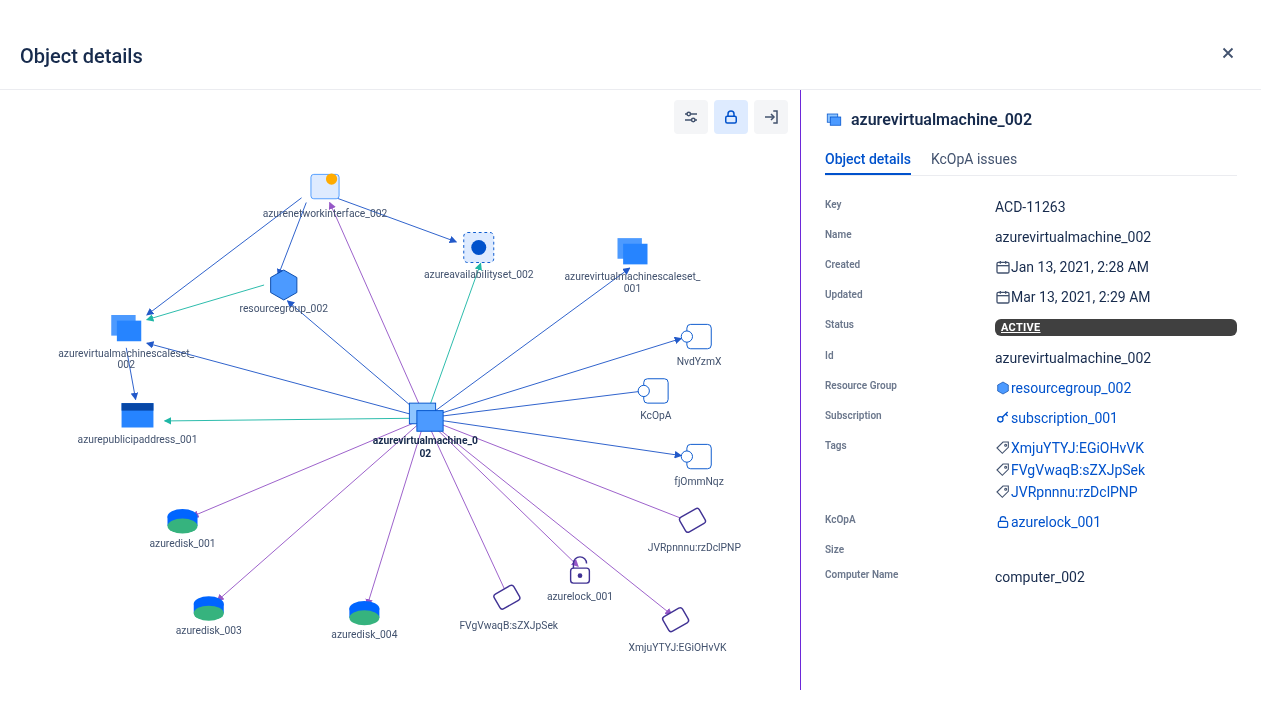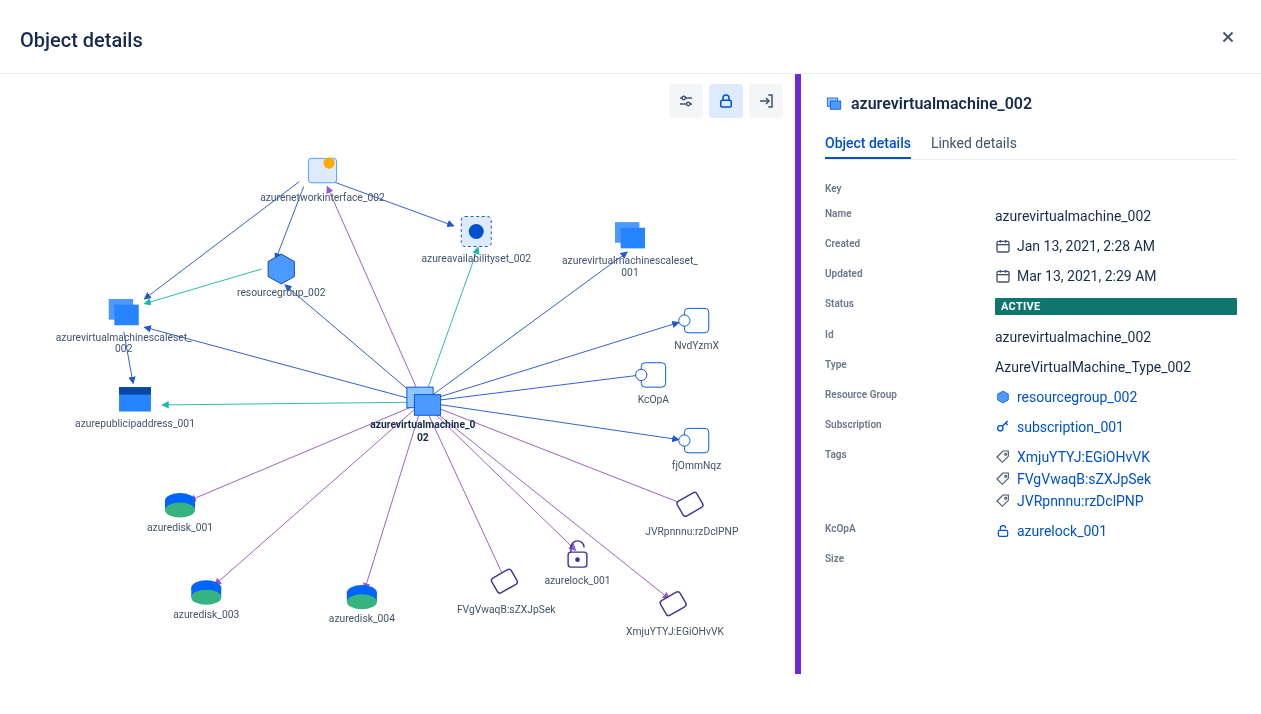--- a/index.html
+++ b/index.html
@@ -1,39 +1,39 @@
 <!DOCTYPE html>
 <html><head>
 <meta charset="utf-8">
 <style>
 * { box-sizing: border-box; margin: 0; padding: 0; }
 body { font-family: -apple-system, BlinkMacSystemFont, "Segoe UI", Roboto, sans-serif; background: #fff; color: #172b4d; font-size: 14px; }
-.modal { width: 1261px; height: 674px; display: flex; flex-direction: column; }
+.modal { width: 1261px; height: 674px; display: flex; flex-direction: column; margin-top: 16px; }
 .header { display: flex; align-items: center; justify-content: space-between; padding: 24px 20px 18px 20px; border-bottom: 1px solid #ebecf0; }
 .header h1 { font-size: 20px; font-weight: 500; color: #172b4d; }
 .close-btn { background: none; border: none; cursor: pointer; padding: 4px; font-size: 20px; color: #42526e; }
 .body { display: flex; flex: 1; overflow: hidden; }
-.graph-panel { flex: 1; position: relative; border-right: 6px solid #6d28d9; }
+.graph-panel { flex: 1; position: relative; border-right: 1px solid #6d28d9; }
 .graph-toolbar { position: absolute; top: 10px; right: 12px; display: flex; gap: 6px; z-index: 10; }
 .tb-btn { width: 34px; height: 34px; display: flex; align-items: center; justify-content: center; background: #f4f5f7; border: none; border-radius: 4px; cursor: pointer; color: #42526e; }
 .tb-btn.active { background: #deebff; color: #0052cc; }
 svg.graph { width: 100%; height: 100%; }
 .node text { font-size: 11px; fill: #42526e; text-anchor: middle; }
 .selected-label text { font-weight: 700; fill: #172b4d; }
 .details-panel { width: 460px; padding: 20px 24px; overflow-y: auto; }
 .dp-title-row { display: flex; align-items: center; gap: 8px; margin-bottom: 16px; }
 .dp-title { font-size: 16px; font-weight: 600; color: #172b4d; }
 .tabs { display: flex; gap: 20px; border-bottom: 1px solid #ebecf0; margin-bottom: 16px; }
 .tab { padding: 6px 0; font-size: 14px; color: #42526e; cursor: pointer; border-bottom: 2px solid transparent; }
 .tab.active { color: #0052cc; font-weight: 500; border-bottom-color: #0052cc; }
 .field-row { display: flex; align-items: flex-start; padding: 7px 0; }
 .field-label { width: 170px; font-size: 10px; font-weight: 600; color: #6b778c; }
 .field-value { flex: 1; font-size: 14px; color: #172b4d; display: flex; flex-direction: column; gap: 6px; }
-.value-line { display: flex; align-items: center; gap: 6px; }
-.status-badge { display: inline-block; background: #0f766e; color: #fff; font-size: 11px; font-weight: 700; padding: 2px 6px; border-radius: 1px; letter-spacing: 0.3px; }
+.value-line { display: flex; align-items: center; }
+.status-badge { display: inline-block; background: #404040; color: #fff; font-size: 11px; font-weight: 700; padding: 2px 6px; border-radius: 6px; letter-spacing: 0.3px; text-decoration: underline; }
 .link { color: #0052cc; cursor: pointer; }
 .icon-sm { width: 16px; height: 16px; flex-shrink: 0; }
 .mini-icon { width: 18px; height: 18px; }
 </style>
 </head>
 <body>
 
 <div class="modal">
   <div class="header">
     <h1>Object details</h1>
@@ -197,25 +197,26 @@
     <div class="details-panel">
       <div class="dp-title-row">
         <svg class="mini-icon" viewBox="0 0 24 24">
             <rect x="3" y="4" width="14" height="11" fill="#8ec5ff" stroke="#0052cc"></rect>
             <rect x="7" y="8" width="14" height="11" fill="#4c9aff" stroke="#0052cc"></rect>
           </svg>
         <span class="dp-title">azurevirtualmachine_002</span>
       </div>
       <div class="tabs">
         <div class="tab active">Object details</div>
-        <div class="tab">Linked details</div>
+        <div class="tab">KcOpA issues</div>
       </div>
 
       <div class="field-row">
           <div class="field-label">Key</div>
+          <div class="field-value">ACD-11263</div>
         </div>
       <div class="field-row">
           <div class="field-label">Name</div>
           <div class="field-value">azurevirtualmachine_002</div>
         </div>
       <div class="field-row">
           <div class="field-label">Created</div>
           <div class="field-value">
             <div class="value-line">
               <svg class="icon-sm" viewBox="0 0 24 24" fill="none" stroke="#42526e" stroke-width="2">
@@ -246,24 +247,20 @@
           <div class="field-label">Status</div>
           <div class="field-value">
             <span class="status-badge">ACTIVE</span>
           </div>
         </div>
       <div class="field-row">
           <div class="field-label">Id</div>
           <div class="field-value">azurevirtualmachine_002</div>
         </div>
       <div class="field-row">
-          <div class="field-label">Type</div>
-          <div class="field-value">AzureVirtualMachine_Type_002</div>
-        </div>
-      <div class="field-row">
           <div class="field-label">Resource Group</div>
           <div class="field-value">
             <div class="value-line">
               <svg class="icon-sm" viewBox="0 0 24 24">
                 <path d="M12 3 l8 4.5 v9 L12 21 4 16.5 v-9 z" fill="#4c9aff" stroke="#0747a6"></path>
               </svg>
               <span class="link">resourcegroup_002</span>
             </div>
           </div>
         </div>
@@ -313,15 +310,19 @@
                 <rect x="5" y="11" width="14" height="9" rx="2"></rect>
                 <path d="M8 11V8a4 4 0 0 1 8 0"></path>
               </svg>
               <span class="link">azurelock_001</span>
             </div>
           </div>
         </div>
       <div class="field-row">
           <div class="field-label">Size</div>
         </div>
+      <div class="field-row">
+          <div class="field-label">Computer Name</div>
+          <div class="field-value">computer_002</div>
+        </div>
     </div>
   </div>
 </div>
 
 </body></html>

